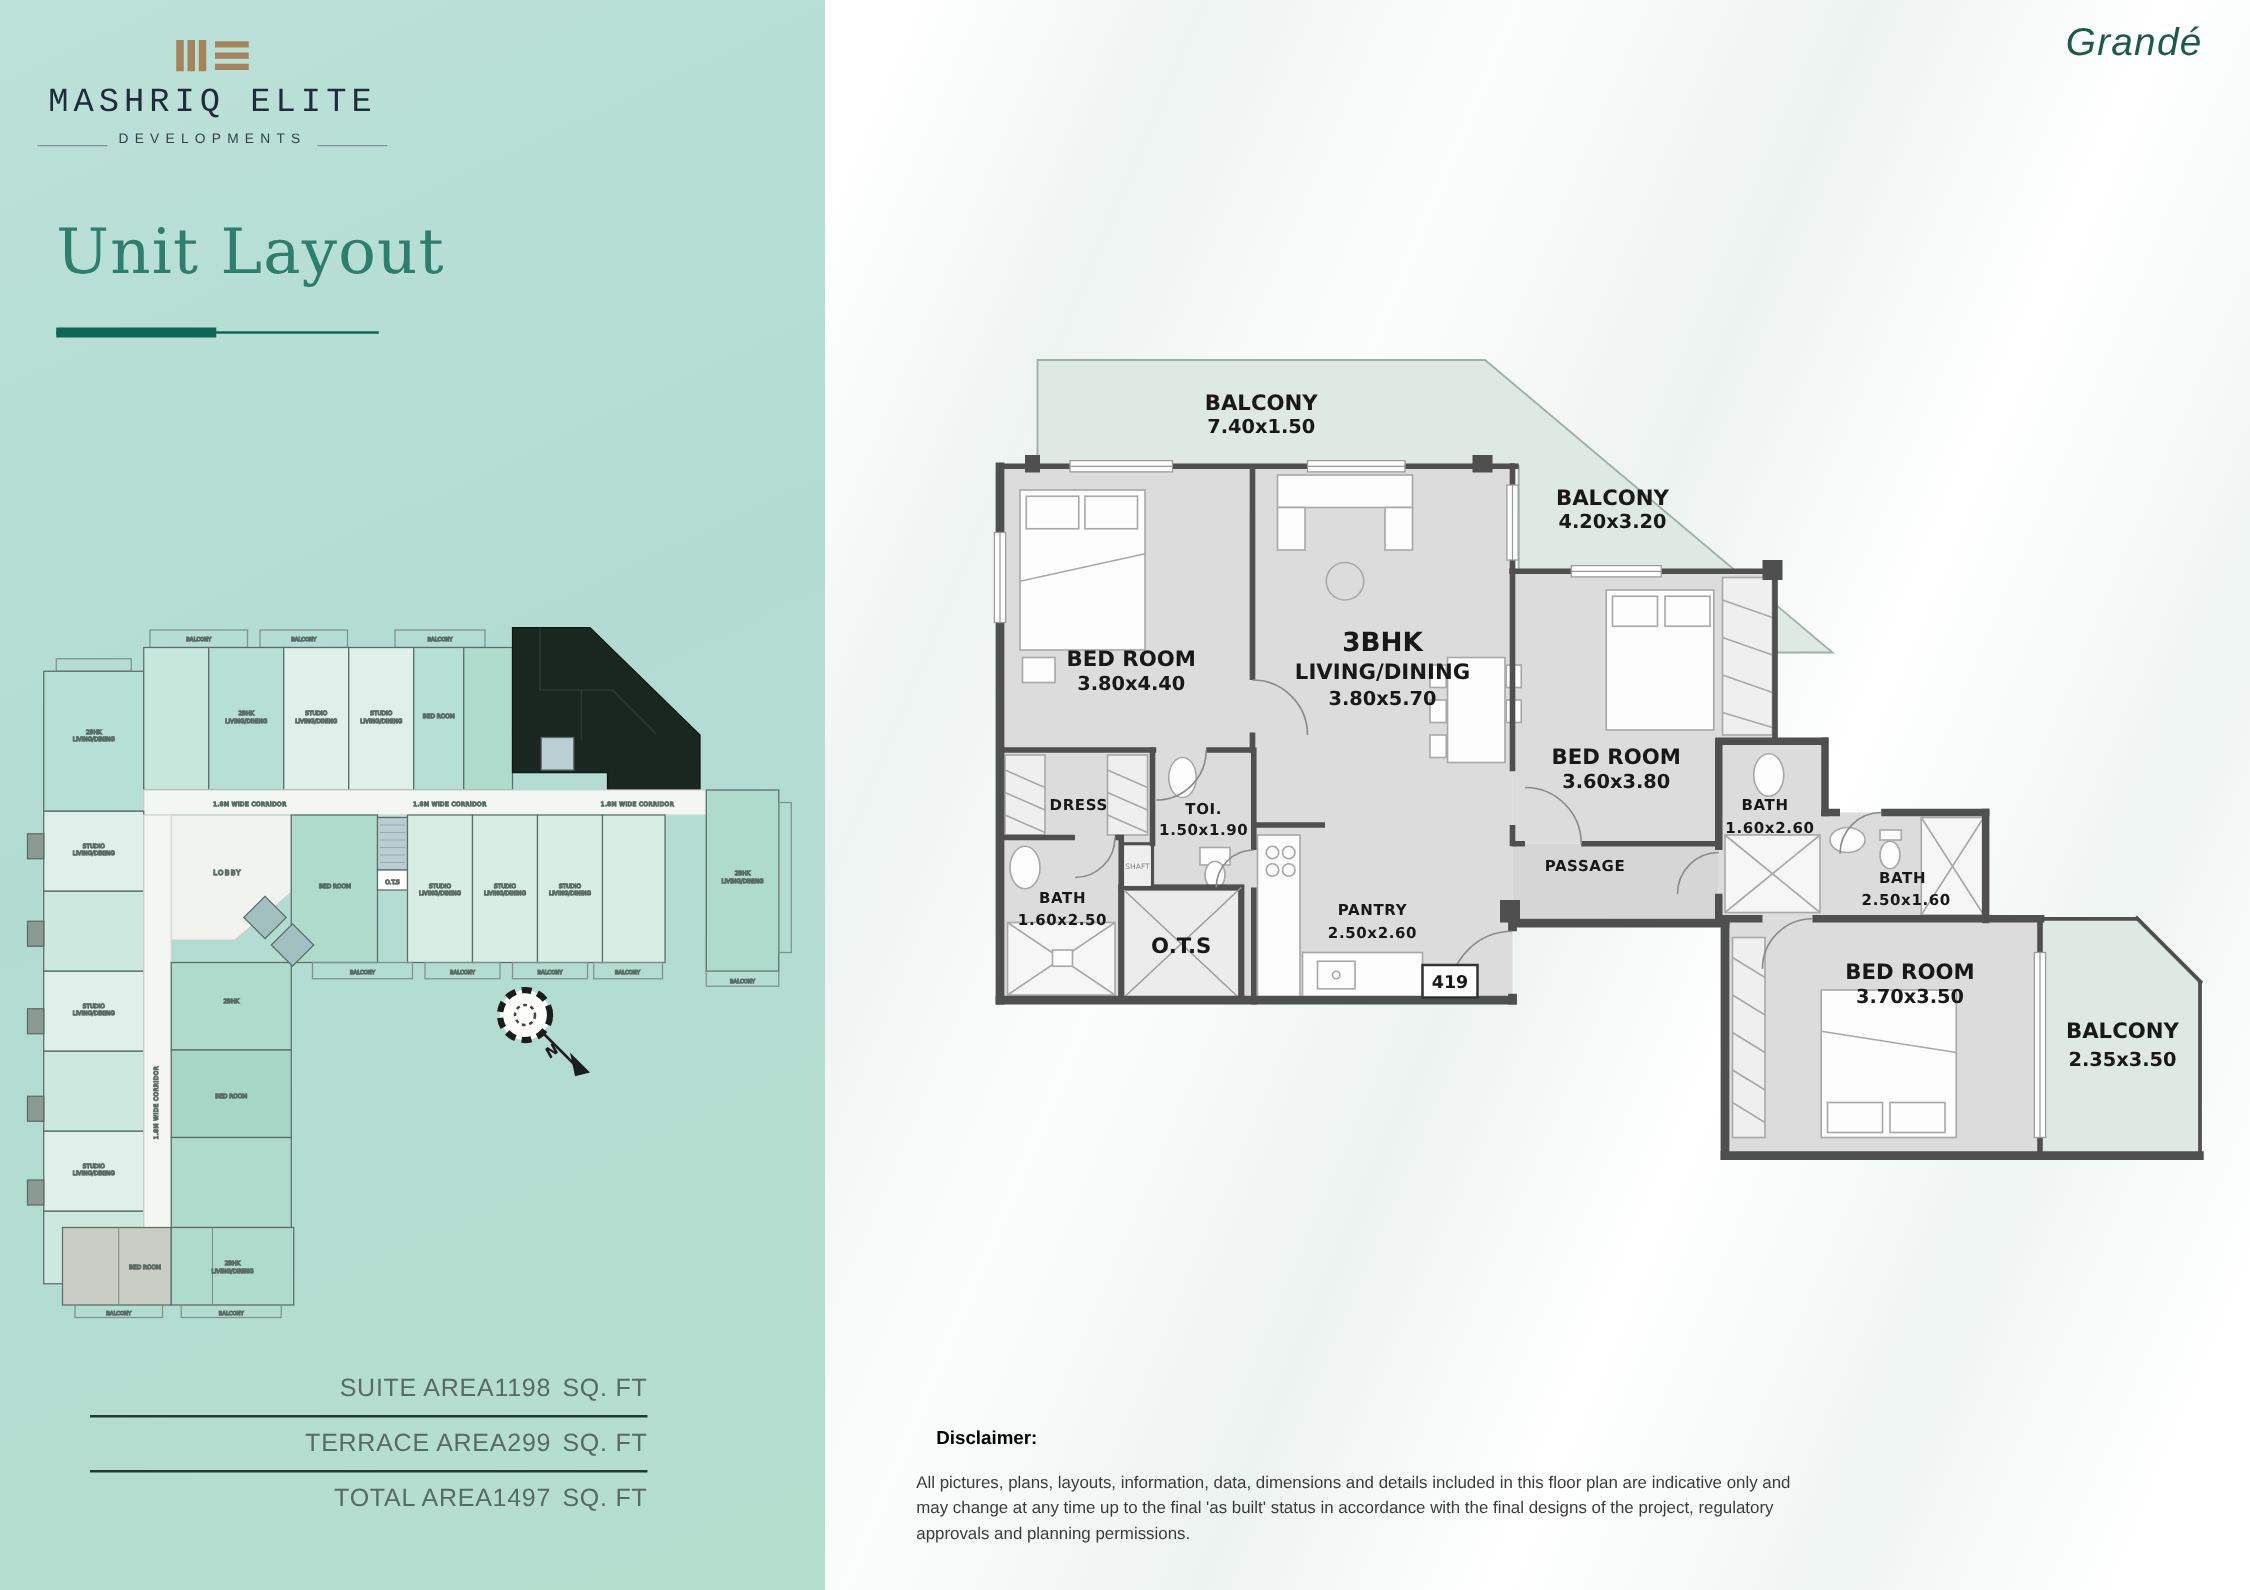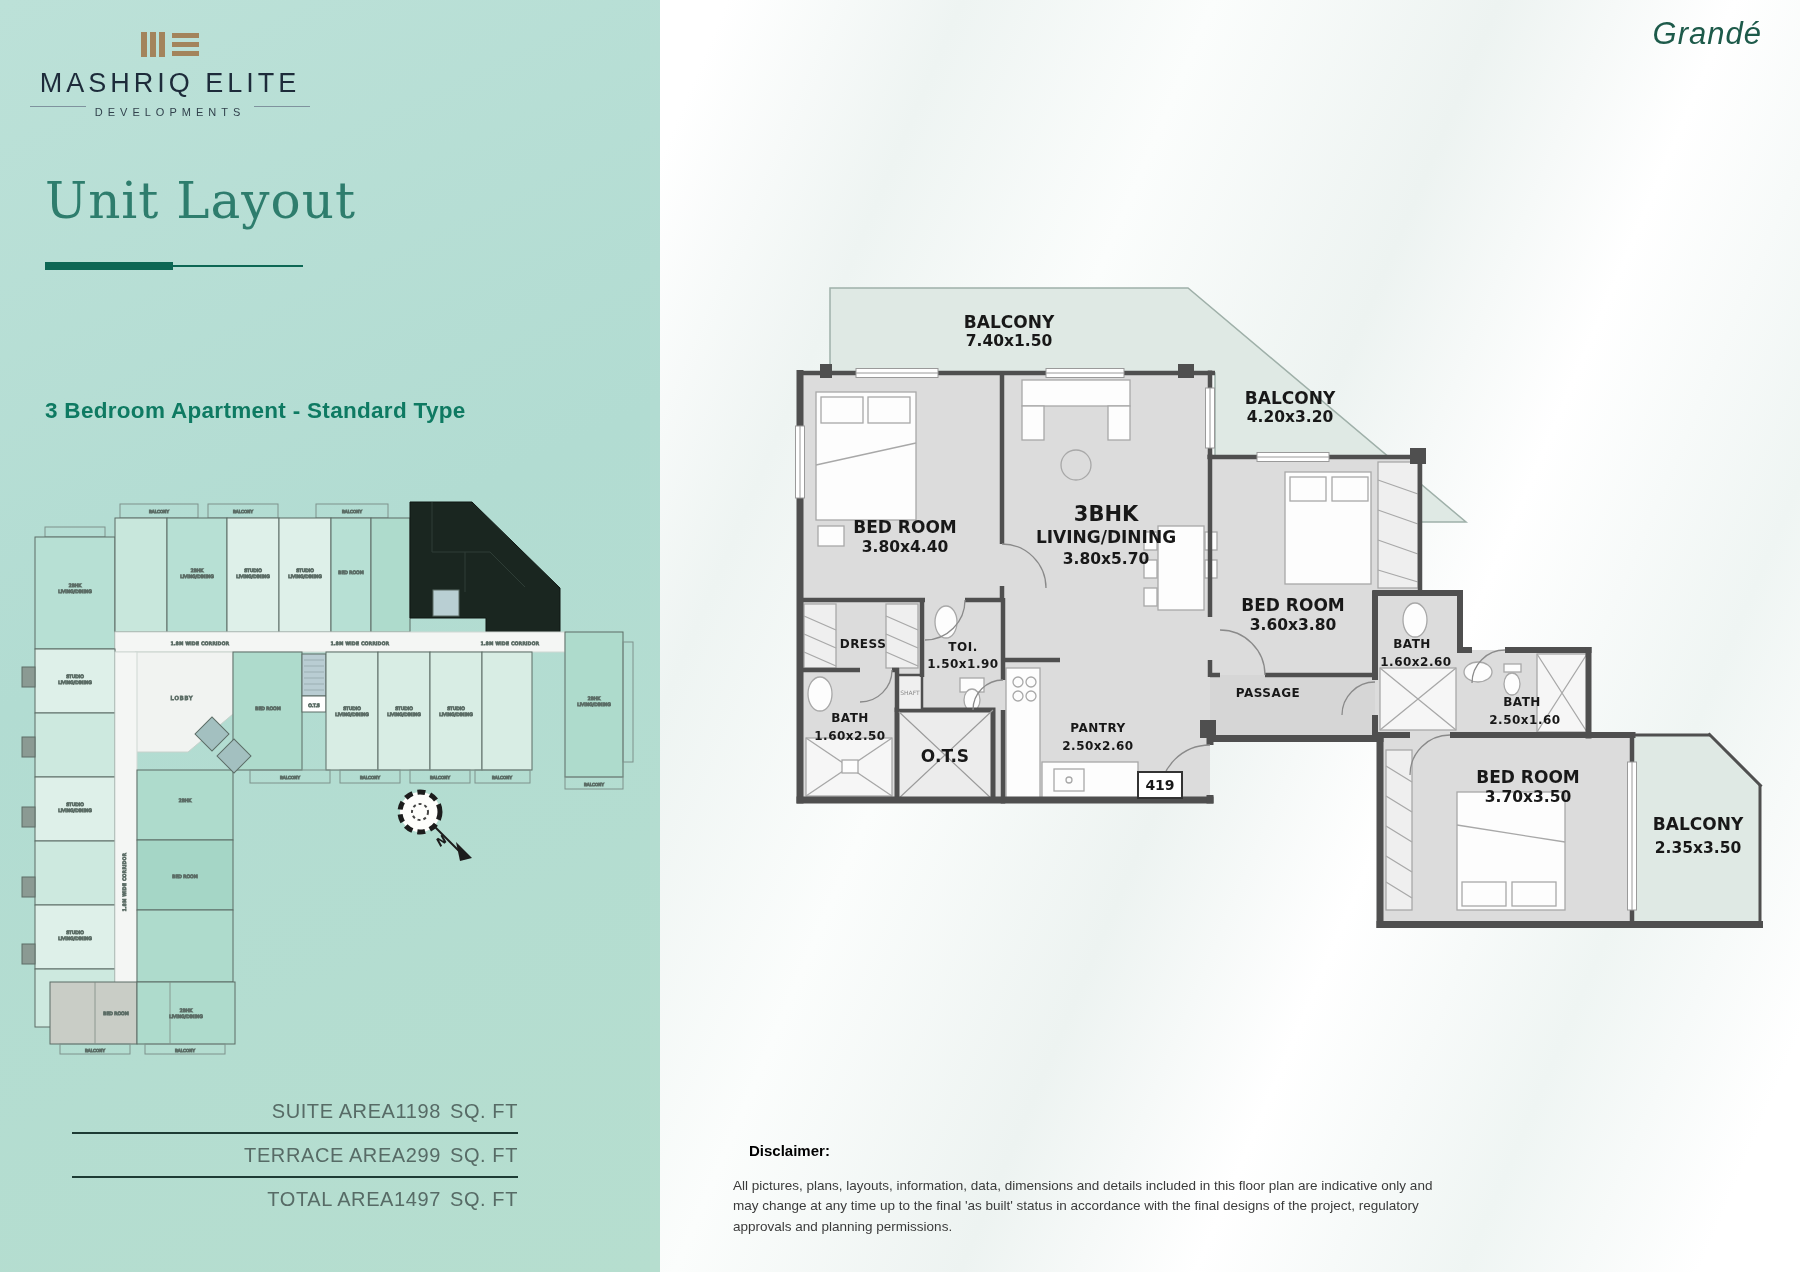--- a/index.html
+++ b/index.html
@@ -9,23 +9,23 @@
   
   .left-panel{position:absolute;left:0;top:0;width:660px;height:1272px;
     background:linear-gradient(155deg,#bce1d8 0%,#b2dcd2 45%,#b6decf 100%)}
 
   .brand{position:absolute;left:30px;top:30px;width:280px;text-align:center}
   .brand-icon{display:flex;justify-content:center;align-items:center;gap:3px;height:28px}
   .vbars{display:flex;gap:3px;margin-right:4px}
   .vbars span{width:6px;height:25px;background:#a3845c;display:block}
   .hbars{display:flex;flex-direction:column;gap:4px}
   .hbars span{width:27px;height:5px;background:#a3845c;display:block}
-  .brand-name{font-family:Liberation Sans, sans-serif;font-size:27px;letter-spacing:4px;
+  .brand-name{font-family:Liberation Mono, monospace;font-size:27px;letter-spacing:4px;
     color:#1d2b3a;margin-top:10px;white-space:nowrap}
-  .brand-sub{display:flex;align-items:flex-start;gap:9px;margin-top:7px;
+  .brand-sub{display:flex;align-items:flex-end;gap:9px;margin-top:7px;
     color:#32424d;font-size:11px;letter-spacing:5px}
   .brand-sub .line{flex:1;height:1px;background:#7f939e}
 
   .page-title{position:absolute;left:45px;top:172px;margin:0;
     font-family:"DejaVu Serif",serif;font-weight:400;font-size:50px;
     color:#2e7d6d;letter-spacing:1px}
   .title-rule{position:absolute;left:45px;top:262px;width:258px;height:8px}
   .rule-thin{position:absolute;left:0;top:3px;width:258px;height:2px;background:#0d6754}
   .rule-thick{position:absolute;left:0;top:0;width:128px;height:8px;background:#0d6754}
 
@@ -99,21 +99,20 @@
       <span class="line"></span>
     </div>
   </div>
 
   <h1 class="page-title">Unit Layout</h1>
   <div class="title-rule">
     <div class="rule-thin"></div>
     <div class="rule-thick"></div>
   </div>
 
-  <h2 class="unit-type">3 Bedroom Apartment - Standard Type</h2>
 
   <svg class="key-plan" width="640" height="596" viewBox="0 0 640 596">
     <g stroke="#5c6d66" stroke-width="1">
 
       <g fill="none" stroke="#7e928c">
         <rect x="100" y="22" width="78" height="14"></rect>
         <rect x="188" y="22" width="70" height="14"></rect>
         <rect x="296" y="22" width="72" height="14"></rect>
         <rect x="25" y="45" width="60" height="10"></rect>
       </g>

